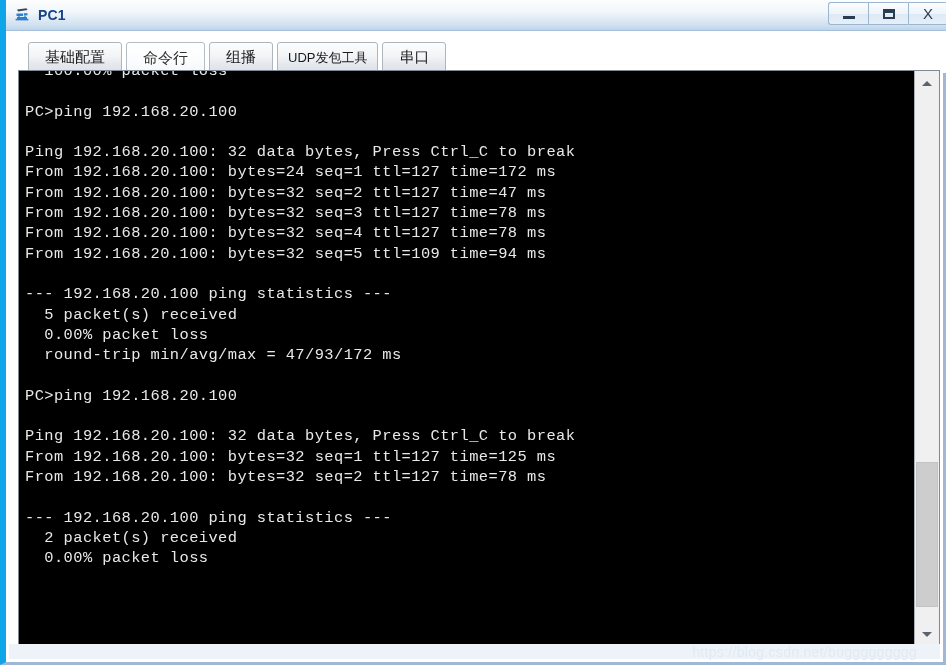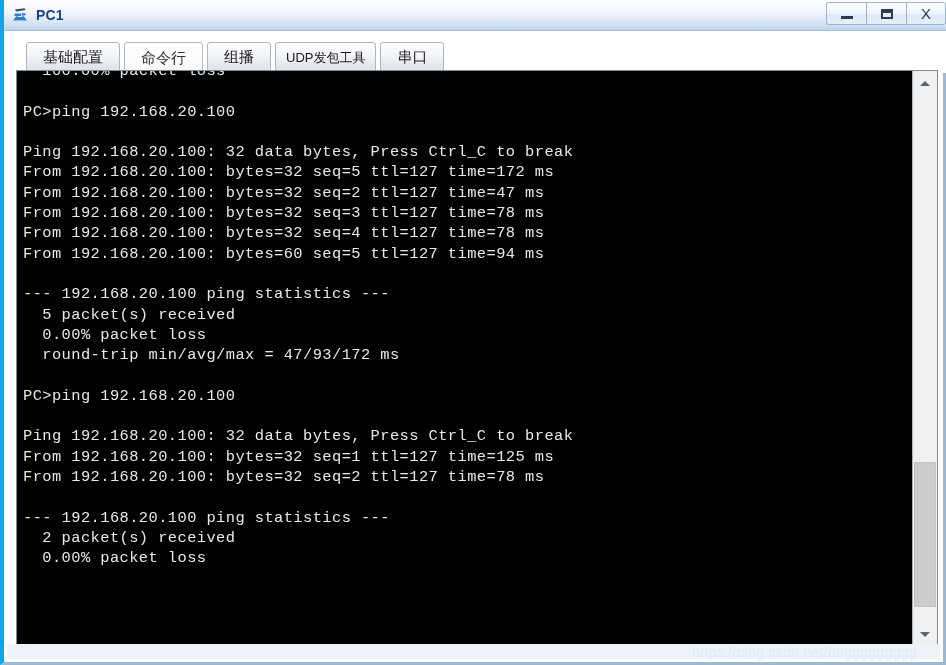--- a/index.html
+++ b/index.html
@@ -15,21 +15,21 @@
     -webkit-font-smoothing: antialiased;
   }
 
   
   .window {
     position: absolute;
     left: 0; top: 0;
     width: 946px;
     height: 665px;
     background: #ffffff;
-    border-left: 4px solid #0ea5e9;
+    border-left: 6px solid #0ea5e9;
     border-right: 3px solid #9fb8d4;
     border-bottom: 3px solid #9fb8d4;
     box-sizing: border-box;
   }
 
   
   .titlebar {
     position: absolute;
     left: 0; top: 0;
     width: 946px;
@@ -295,25 +295,25 @@
   </div>
 
   <div class="console-wrap">
     <div class="console">
       <div class="console-inner" id="console-host">
           <div class="cline">  100.00% packet loss</div>
           <div class="cline"></div>
           <div class="cline">PC&gt;ping 192.168.20.100</div>
           <div class="cline"></div>
           <div class="cline">Ping 192.168.20.100: 32 data bytes, Press Ctrl_C to break</div>
-          <div class="cline">From 192.168.20.100: bytes=32 seq=5 ttl=127 time=172 ms</div>
+          <div class="cline">From 192.168.20.100: bytes=24 seq=1 ttl=127 time=172 ms</div>
           <div class="cline">From 192.168.20.100: bytes=32 seq=2 ttl=127 time=47 ms</div>
           <div class="cline">From 192.168.20.100: bytes=32 seq=3 ttl=127 time=78 ms</div>
           <div class="cline">From 192.168.20.100: bytes=32 seq=4 ttl=127 time=78 ms</div>
-          <div class="cline">From 192.168.20.100: bytes=60 seq=5 ttl=127 time=94 ms</div>
+          <div class="cline">From 192.168.20.100: bytes=32 seq=5 ttl=109 time=94 ms</div>
           <div class="cline"></div>
           <div class="cline">--- 192.168.20.100 ping statistics ---</div>
           <div class="cline">  5 packet(s) received</div>
           <div class="cline">  0.00% packet loss</div>
           <div class="cline">  round-trip min/avg/max = 47/93/172 ms</div>
           <div class="cline"></div>
           <div class="cline">PC&gt;ping 192.168.20.100</div>
           <div class="cline"></div>
           <div class="cline">Ping 192.168.20.100: 32 data bytes, Press Ctrl_C to break</div>
           <div class="cline">From 192.168.20.100: bytes=32 seq=1 ttl=127 time=125 ms</div>

